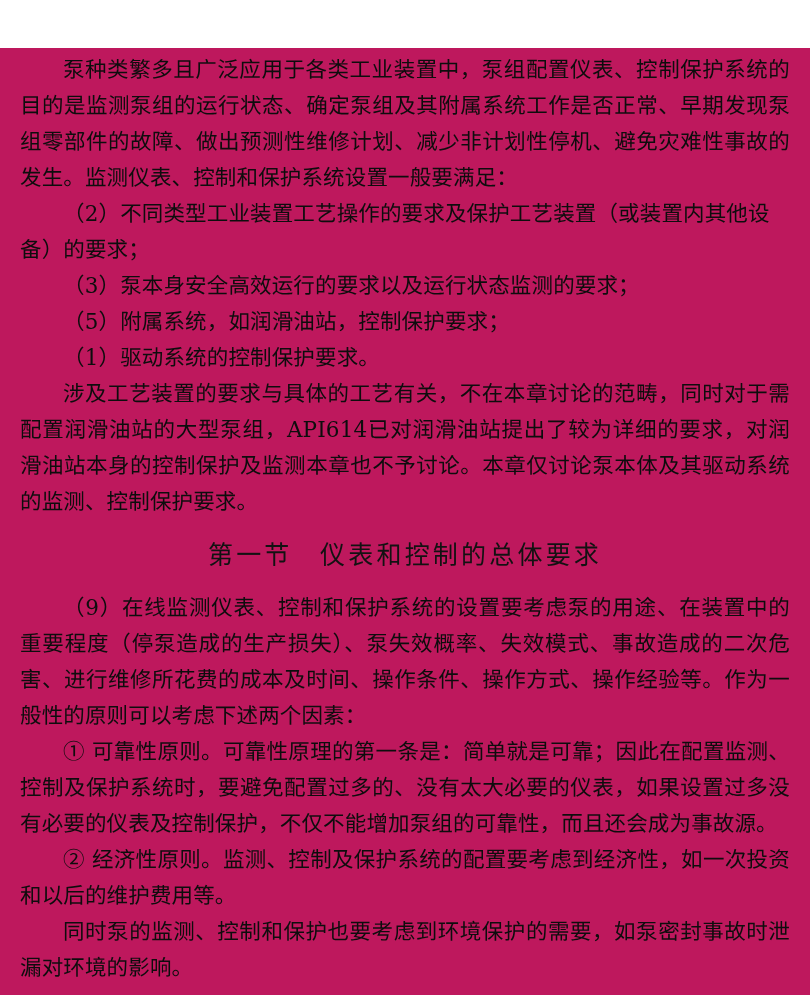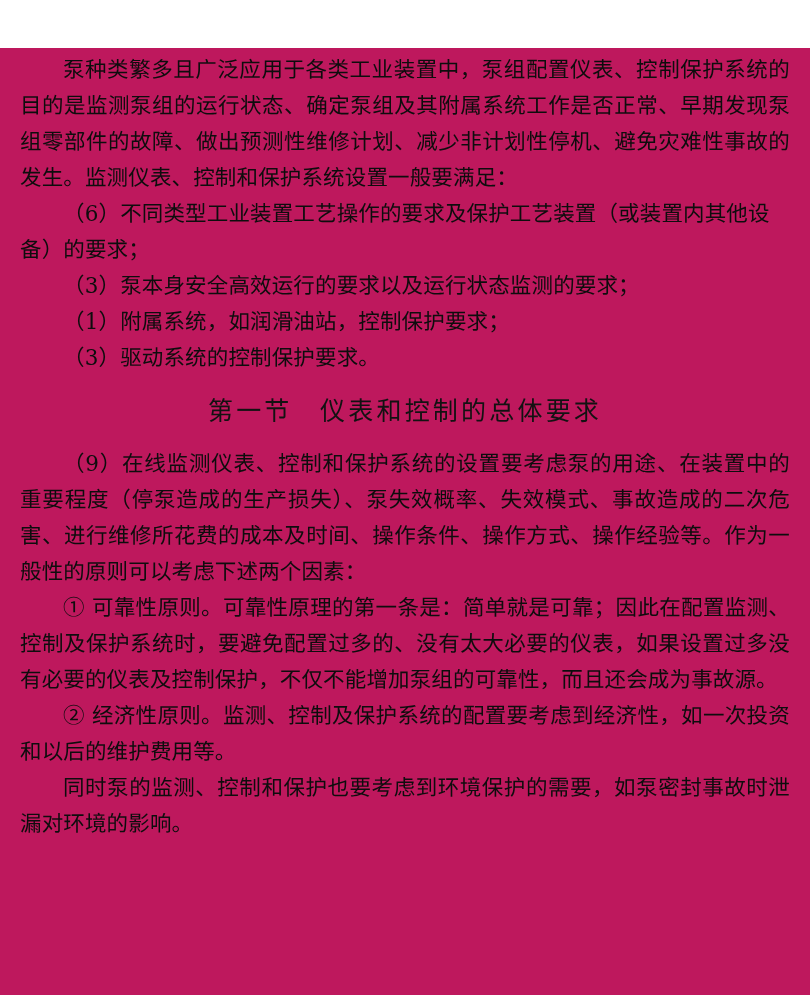--- a/index.html
+++ b/index.html
@@ -78,28 +78,29 @@
 </style>
 </head>
 <body>
 
 <div id="page">
 
   <div class="body-col">
 
     <p class="para indent2">泵种类繁多且广泛应用于各类工业装置中，泵组配置仪表、控制保护系统的目的是监测泵组的运行状态、确定泵组及其附属系统工作是否正常、早期发现泵组零部件的故障、做出预测性维修计划、减少非计划性停机、避免灾难性事故的发生。监测仪表、控制和保护系统设置一般要满足：</p>
 
-    <p class="para listline">（6）不同类型工业装置工艺操作的要求及保护工艺装置（或装置内其他设备）的要求；</p>
+    <p class="para listline">（2）不同类型工业装置工艺操作的要求及保护工艺装置（或装置内其他设备）的要求；</p>
 
     <p class="para listline">（3）泵本身安全高效运行的要求以及运行状态监测的要求；</p>
 
-    <p class="para listline">（1）附属系统，如润滑油站，控制保护要求；</p>
+    <p class="para listline">（5）附属系统，如润滑油站，控制保护要求；</p>
 
-    <p class="para listline">（3）驱动系统的控制保护要求。</p>
+    <p class="para listline">（1）驱动系统的控制保护要求。</p>
 
+    <p class="para indent2">涉及工艺装置的要求与具体的工艺有关，不在本章讨论的范畴，同时对于需配置润滑油站的大型泵组，API614已对润滑油站提出了较为详细的要求，对润滑油站本身的控制保护及监测本章也不予讨论。本章仅讨论泵本体及其驱动系统的监测、控制保护要求。</p>
 
     <div class="sp-before-heading"></div>
 
     <h2 class="section-heading">
       <span>第一节</span><span class="heading-gap"></span><span>仪表和控制的总体要求</span>
     </h2>
 
     <div class="sp-after-heading"></div>
 
 

